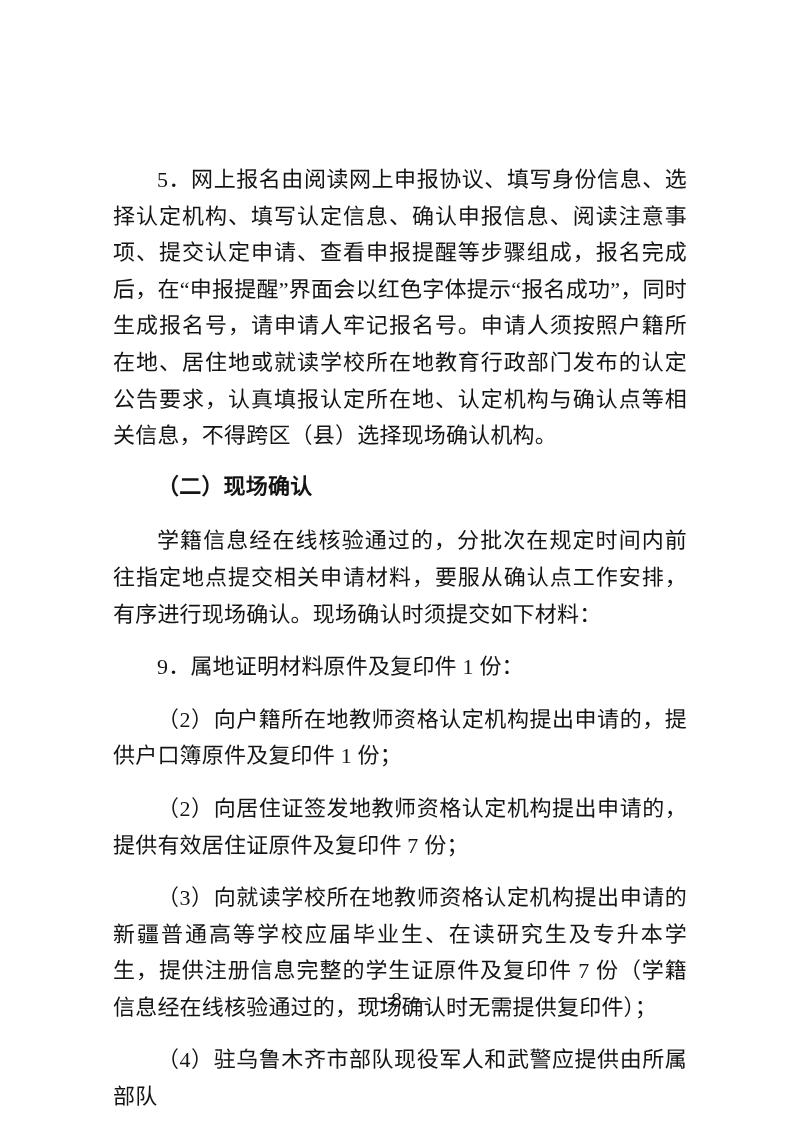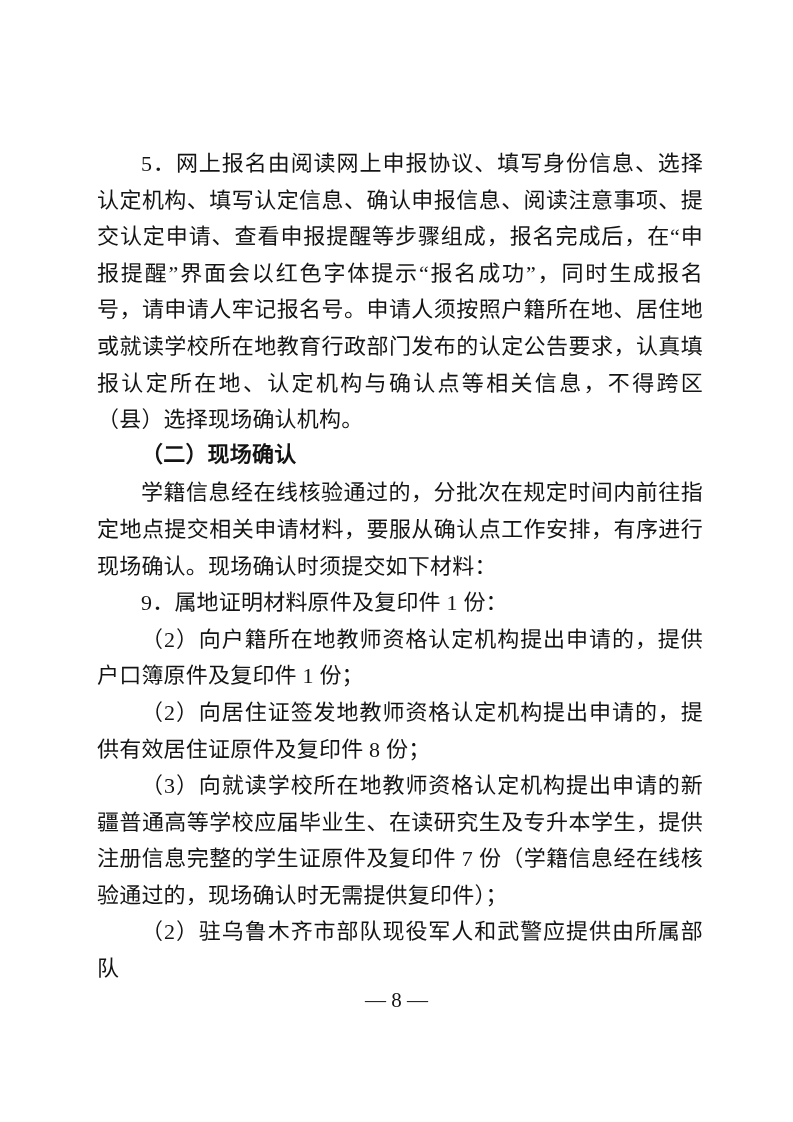--- a/index.html
+++ b/index.html
@@ -21,21 +21,21 @@
     position: absolute;
     left: 97px;
     top: 146px;
     width: 606px;
     font-size: 22px;
     line-height: 36.6px;
     letter-spacing: 0.2px;
     text-align: justify;
   }
   .para {
-    margin: 0;
+    margin: 16px;
     padding: 0;
     text-indent: 2em;
   }
   .para.heading {
     font-weight: 700;
     font-family: Liberation Mono, monospace;
   }
   .page-footer {
     position: absolute;
     left: 0;
@@ -57,22 +57,22 @@
 
     <p class="para heading">（二）现场确认</p>
 
     <p class="para">学籍信息经在线核验通过的，分批次在规定时间内前往指定地点提交相关申请材料，要服从确认点工作安排，有序进行现场确认。现场确认时须提交如下材料：</p>
 
 
     <p class="para">9．属地证明材料原件及复印件 1 份：</p>
 
     <p class="para">（2）向户籍所在地教师资格认定机构提出申请的，提供户口簿原件及复印件 1 份；</p>
 
-    <p class="para">（2）向居住证签发地教师资格认定机构提出申请的，提供有效居住证原件及复印件 8 份；</p>
+    <p class="para">（2）向居住证签发地教师资格认定机构提出申请的，提供有效居住证原件及复印件 7 份；</p>
 
     <p class="para">（3）向就读学校所在地教师资格认定机构提出申请的新疆普通高等学校应届毕业生、在读研究生及专升本学生，提供注册信息完整的学生证原件及复印件 7 份（学籍信息经在线核验通过的，现场确认时无需提供复印件）；</p>
 
-    <p class="para">（2）驻乌鲁木齐市部队现役军人和武警应提供由所属部队</p>
+    <p class="para">（4）驻乌鲁木齐市部队现役军人和武警应提供由所属部队</p>
   </div>
 
   <div class="page-footer">— 8 —</div>
 
 </div>
 
 </body></html>

